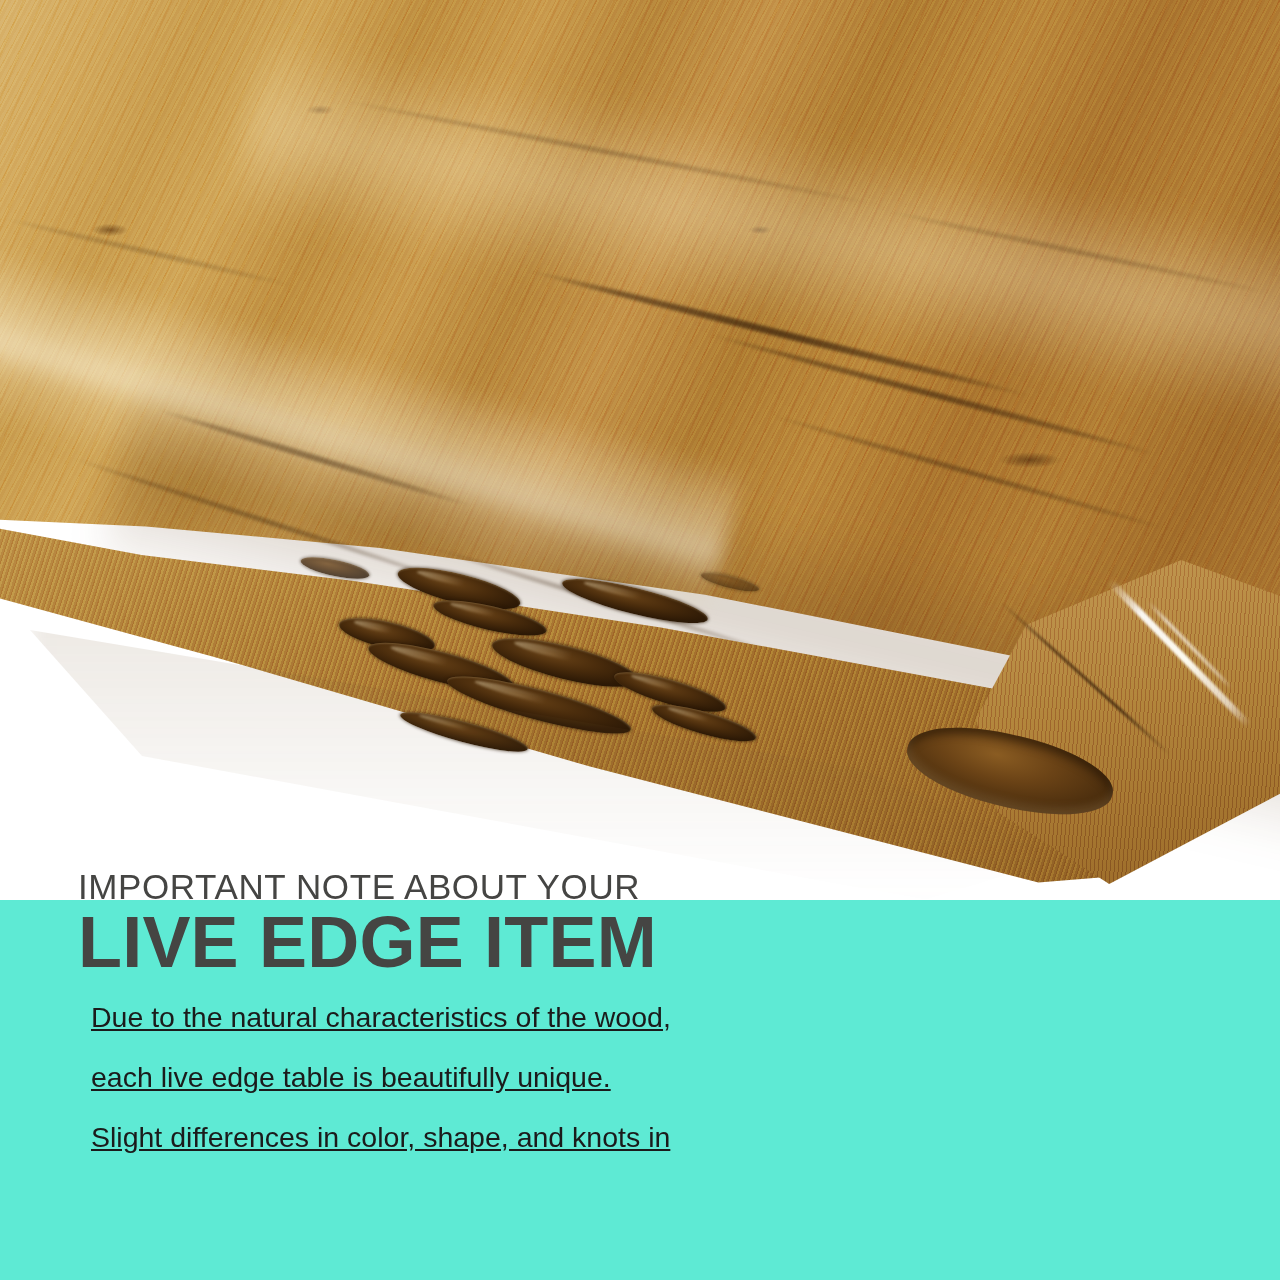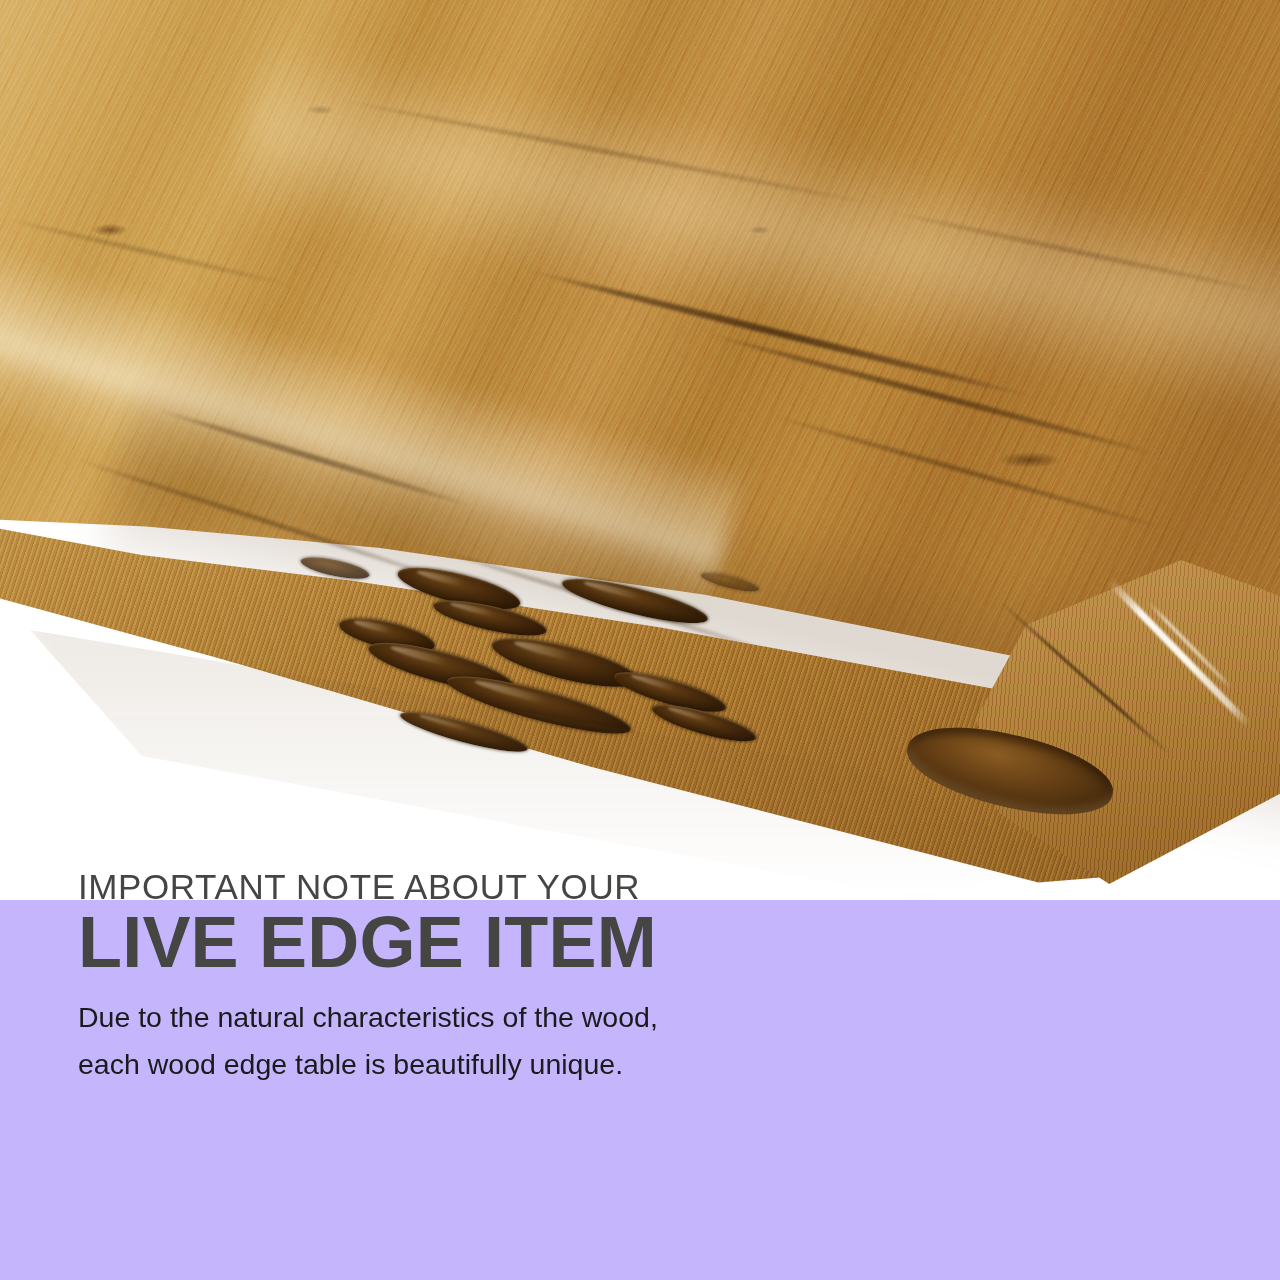--- a/index.html
+++ b/index.html
@@ -12,21 +12,21 @@
     overflow: hidden;
     font-family: "Liberation Sans", sans-serif;
     position: relative;
   }
 
   #stage {
     position: absolute;
     inset: 0;
     width: 1280px;
     height: 1280px;
-    background: #c4b5fd;
+    background: #5eead4;
   }
 
   
   .photo {
     position: absolute;
     left: 0; top: 0;
     width: 1280px;
     height: 900px;
     overflow: hidden;
     background: #ffffff;
@@ -273,25 +273,26 @@
     letter-spacing: .2px;
     font-weight: 700;
     color: #454543;
     white-space: nowrap;
   }
   .body-copy {
     margin: 22px 0 0 0;
     width: 650px;
   }
   .body-copy p {
-    margin: 0;
+    margin: 13px;
     font-size: 28.5px;
     line-height: 47px;
     font-weight: 400;
     color: #1b1b1b;
+    text-decoration: underline;
   }
 </style>
 </head>
 <body>
 
 <div id="stage">
 
   <div class="photo">
     <div class="slab-wrap">
 
@@ -334,17 +335,18 @@
 
       <div class="slab-shadow"></div>
     </div>
   </div>
 
   <div class="copy">
     <p class="eyebrow">IMPORTANT NOTE ABOUT YOUR</p>
     <h1 class="headline">LIVE EDGE ITEM</h1>
     <div class="body-copy">
       <p>Due to the natural characteristics of the wood,</p>
-      <p>each wood edge table is beautifully unique.</p>
+      <p>each live edge table is beautifully unique.</p>
+      <p>Slight differences in color, shape, and knots in</p>
     </div>
   </div>
 
 </div>
 
 </body></html>

